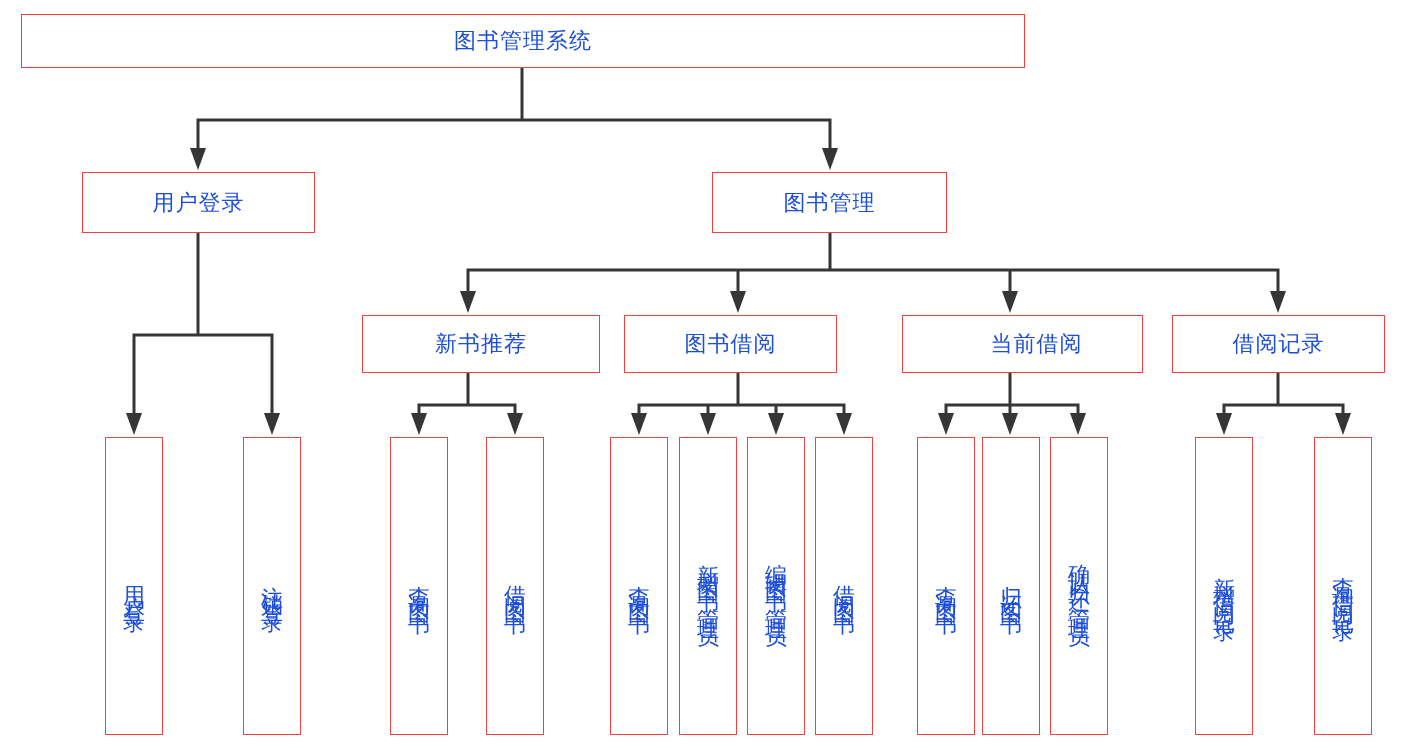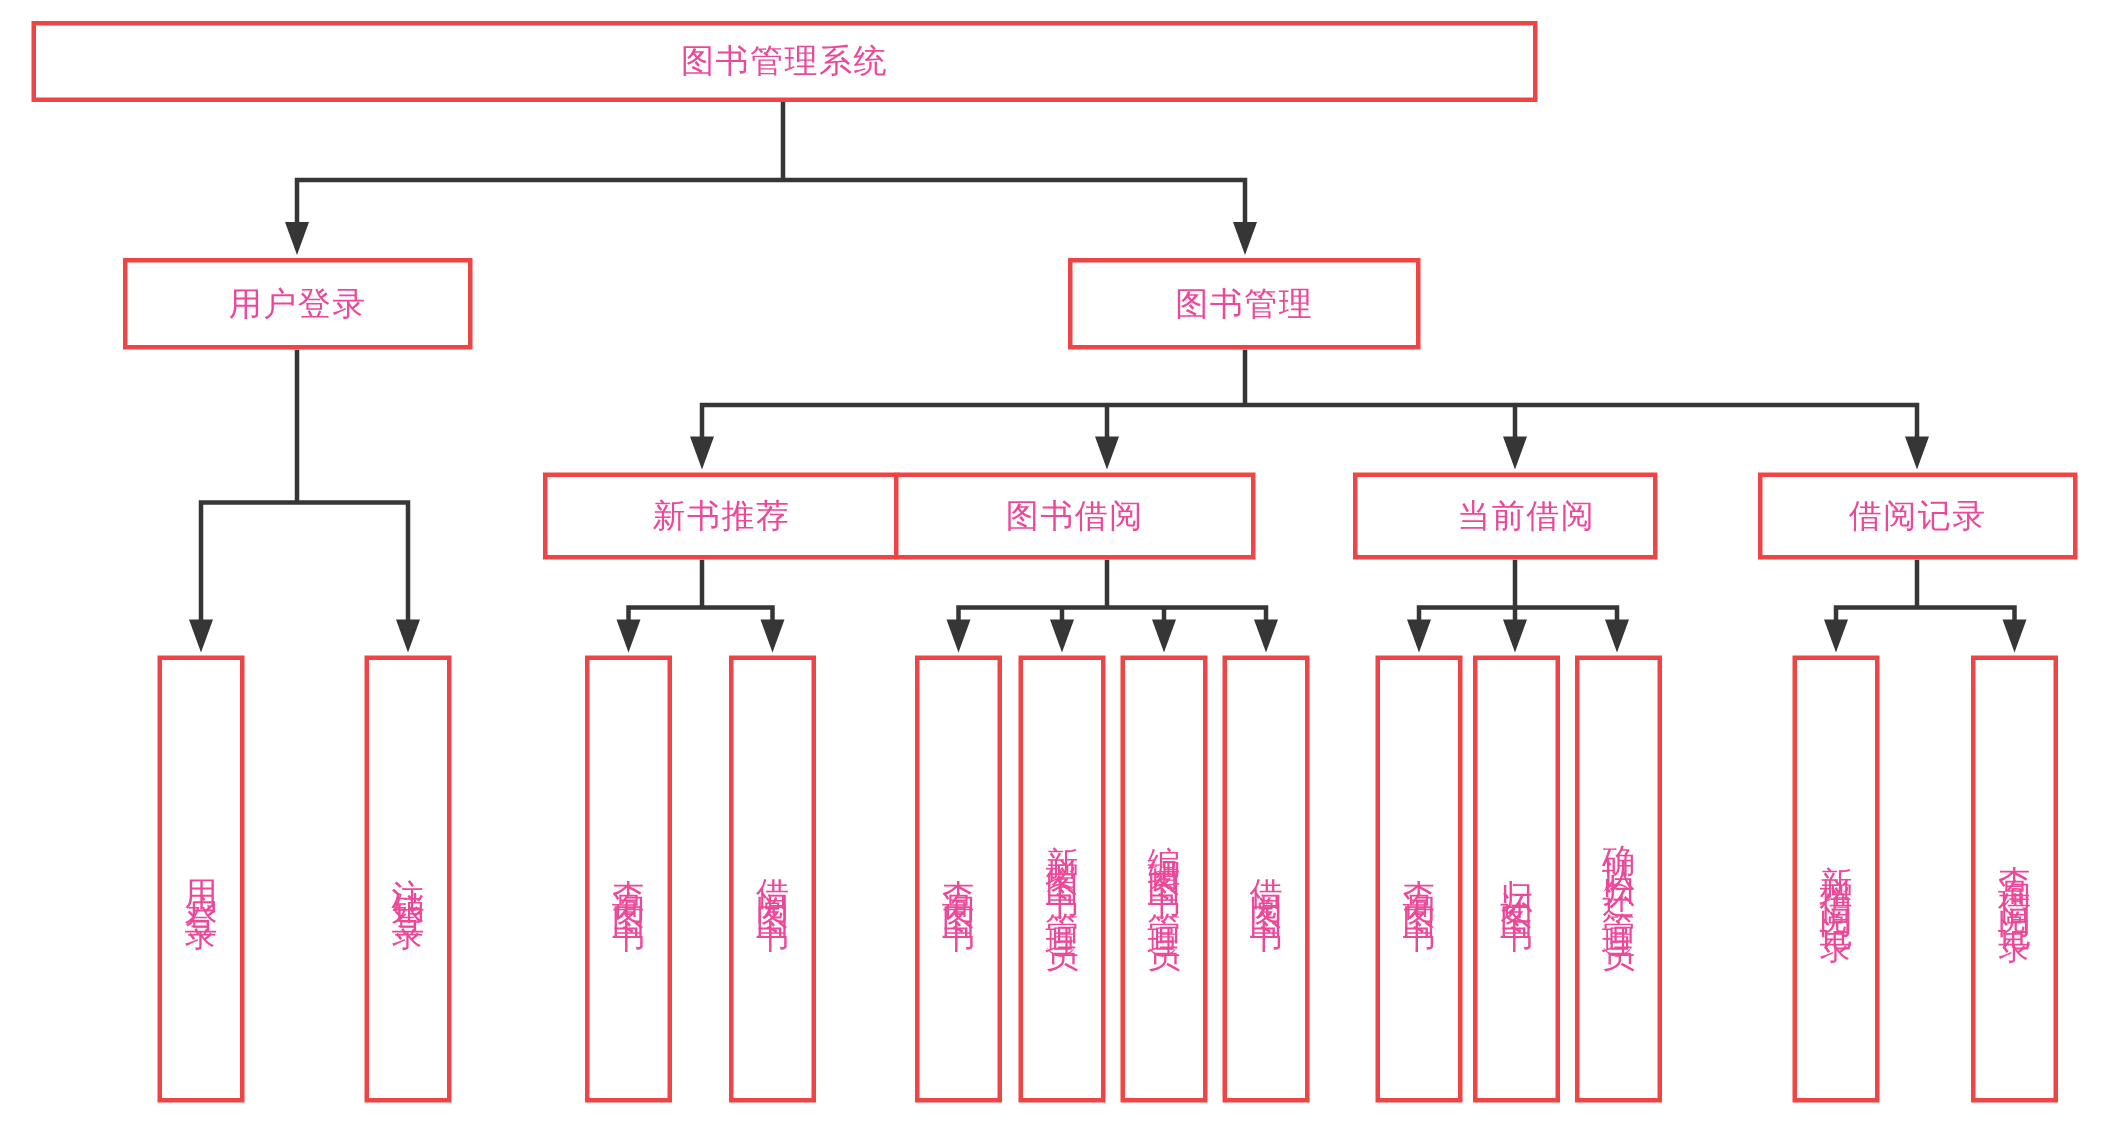--- a/index.html
+++ b/index.html
@@ -8,23 +8,23 @@
     background:#ffffff;
     font-family:"Liberation Sans","DejaVu Sans",sans-serif;
     position:relative;
     overflow:hidden;
   }
   .stage{position:absolute;inset:0;width:1405px;height:747px;}
   .lines{position:absolute;left:0;top:0;z-index:1;}
   .node{
     position:absolute;
     box-sizing:border-box;
-    border:3px solid #ef4444;
+    border:1px solid #ef4444;
     background:#ffffff;
-    color:#ec4899;
+    color:#1d4ed8;
     display:flex;
     align-items:center;
     justify-content:center;
     font-size:22px;
     letter-spacing:1px;
     z-index:2;
     white-space:nowrap;
   }
   .node.v{
     writing-mode:vertical-rl;
@@ -33,22 +33,22 @@
     line-height:1;
   }
   
   .n-root{left:21px;top:14px;width:1004px;height:54px;}
   
   .n-userlogin{left:82px;top:172px;width:233px;height:61px;}
   .n-bookmgmt{left:712px;top:172px;width:235px;height:61px;}
   
   .n-l3{top:315px;height:58px;}
   .n-newbook{left:362px;width:238px;}
-  .n-borrowing{left:596px;width:241px;}
-  .n-current{left:902px;width:203px;padding-left:28px;}
+  .n-borrowing{left:624px;width:213px;}
+  .n-current{left:902px;width:241px;padding-left:28px;}
   .n-records{left:1172px;width:213px;}
   
   .leaf{top:437px;width:58px;height:298px;}
   .x105{left:105px;} .x243{left:243px;}
   .x390{left:390px;} .x486{left:486px;}
   .x610{left:610px;} .x679{left:679px;} .x747{left:747px;} .x815{left:815px;}
   .x917{left:917px;} .x982{left:982px;} .x1050{left:1050px;}
   .x1195{left:1195px;} .x1314{left:1314px;}
   .watermark{
     position:absolute;

